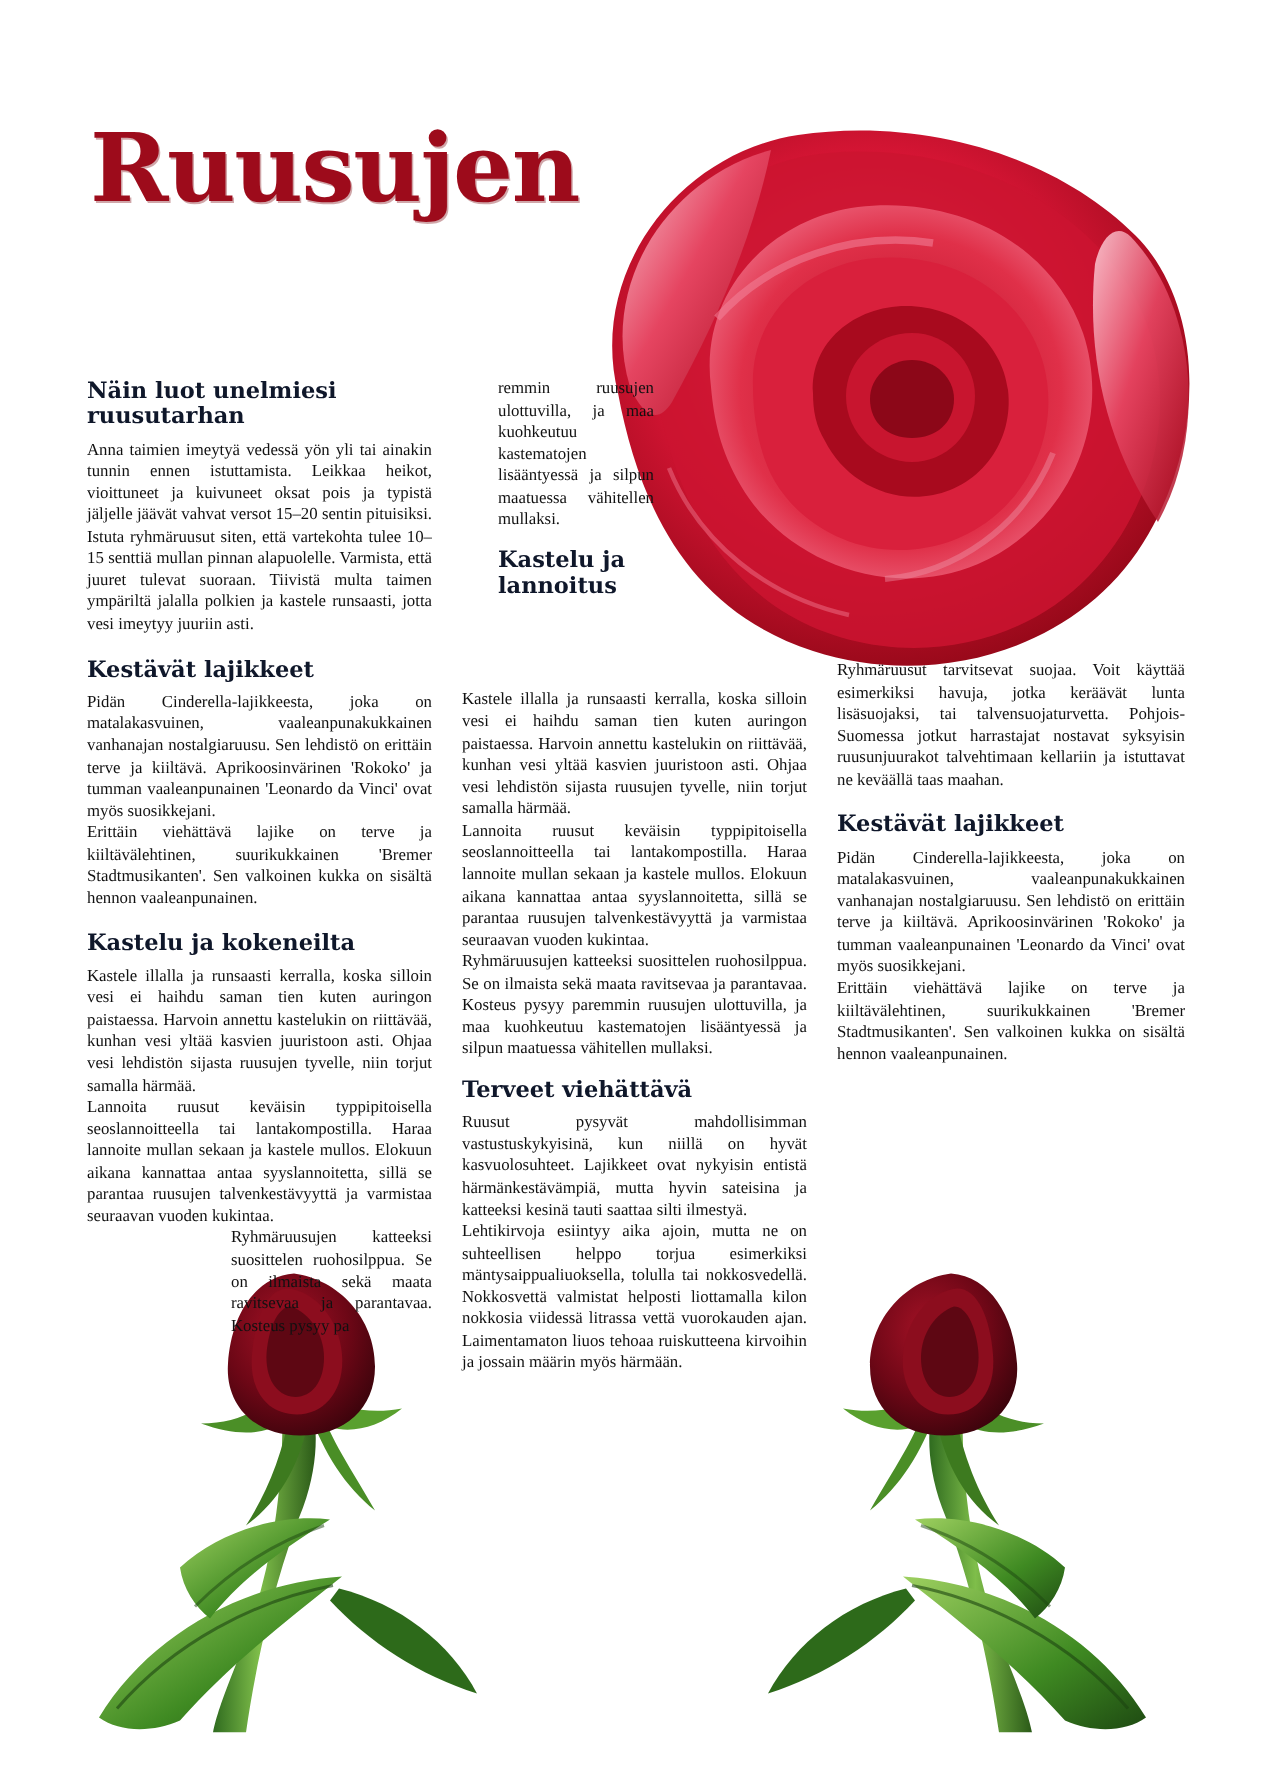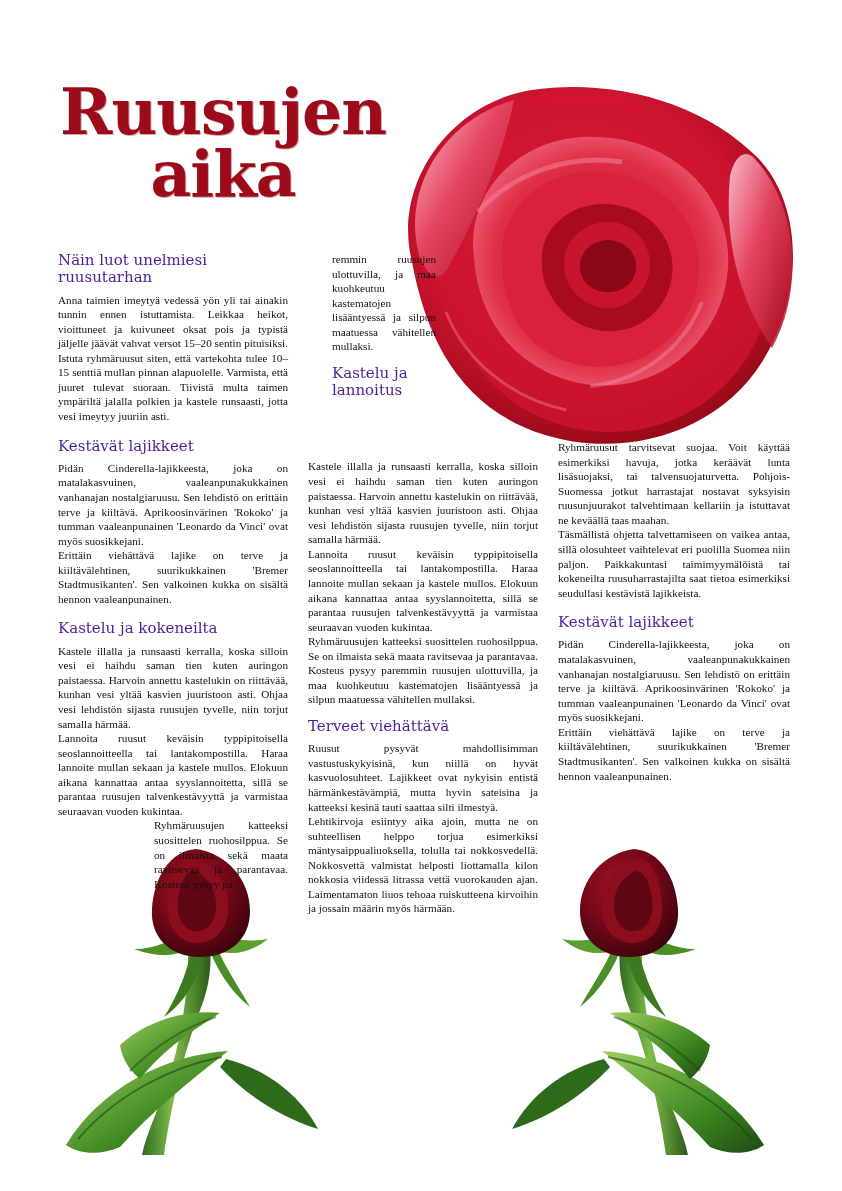--- a/index.html
+++ b/index.html
@@ -72,22 +72,22 @@
     text-indent: 0;
   }
   .col p + p { margin-top: 0px; }
 
   .col1 { left: 58px;  top: 252px; width: 230px; }
   .col2 { left: 308px; top: 252px; width: 230px; }
   .col3 { left: 558px; top: 440px; width: 232px; }
 
   h2.section {
     font-family: "DejaVu Serif", serif;
-    font-weight: normal;
-    color: #4c1d95;
+    font-weight: bold;
+    color: #0f172a;
     font-size: 15px;
     line-height: 1.15;
     margin: 0 0 6px 0;
     text-align: left;
   }
   .spacer-l { height: 14px; }
   .spacer-m { height: 11px; }
   .col2 .top-block { width: 104px; margin-left: 24px; }
   .col2 .full-block { width: 230px; }
 
@@ -107,21 +107,20 @@
   .bud-left  { left: 60px;  top: 845px; width: 300px; height: 310px; }
   .bud-right { left: 470px; top: 845px; width: 300px; height: 310px; }
 </style>
 </head>
 <body>
 
 <div class="page">
 
   <div class="masthead">
     <div class="title-line line1">Ruusujen</div>
-    <div class="title-line line2">aika</div>
   </div>
 
   <div class="rose-photo">
     <svg width="428" height="400" viewBox="0 0 428 400" xmlns="http://www.w3.org/2000/svg">
       <defs>
         <radialGradient id="petalLight" cx="45%" cy="40%" r="65%">
           <stop offset="0%" stop-color="#ef5a78"></stop>
           <stop offset="55%" stop-color="#d51534"></stop>
           <stop offset="100%" stop-color="#8f0716"></stop>
         </radialGradient>
@@ -200,21 +199,20 @@
       <p>Ryhmäruusujen katteeksi suosittelen ruohosilppua. Se on ilmaista sekä maata ravitsevaa ja parantavaa. Kosteus pysyy paremmin ruusujen ulottuvilla, ja maa kuohkeutuu kastematojen lisääntyessä ja silpun maatuessa vähitellen mullaksi.</p>
       <div class="spacer-m"></div>
       <h2 class="section">Terveet viehättävä</h2>
       <p>Ruusut pysyvät mahdollisimman vastustuskykyisinä, kun niillä on hyvät kasvuolosuhteet. Lajikkeet ovat nykyisin entistä härmänkestävämpiä, mutta hyvin sateisina ja katteeksi kesinä tauti saattaa silti ilmestyä.</p>
       <p>Lehtikirvoja esiintyy aika ajoin, mutta ne on suhteellisen helppo torjua esimerkiksi mäntysaippualiuoksella, tolulla tai nokkosvedellä. Nokkosvettä valmistat helposti liottamalla kilon nokkosia viidessä litrassa vettä vuorokauden ajan. Laimentamaton liuos tehoaa ruiskutteena kirvoihin ja jossain määrin myös härmään.</p>
     </div>
   </div>
 
   <div class="col col3">
     <p>Ryhmäruusut tarvitsevat suojaa. Voit käyttää esimerkiksi havuja, jotka keräävät lunta lisäsuojaksi, tai talvensuojaturvetta. Pohjois-Suomessa jotkut harrastajat nostavat syksyisin ruusunjuurakot talvehtimaan kellariin ja istuttavat ne keväällä taas maahan.</p>
-    <p>Täsmällistä ohjetta talvettamiseen on vaikea antaa, sillä olosuhteet vaihtelevat eri puolilla Suomea niin paljon. Paikkakuntasi taimimyymälöistä tai kokeneilta ruusuharrastajilta saat tietoa esimerkiksi seudullasi kestävistä lajikkeista.</p>
     <div class="spacer-l"></div>
     <h2 class="section">Kestävät lajikkeet</h2>
     <p>Pidän Cinderella-lajikkeesta, joka on matalakasvuinen, vaaleanpunakukkainen vanhanajan nostalgiaruusu. Sen lehdistö on erittäin terve ja kiiltävä. Aprikoosinvärinen 'Rokoko' ja tumman vaaleanpunainen 'Leonardo da Vinci' ovat myös suosikkejani.</p>
     <p>Erittäin viehättävä lajike on terve ja kiiltävälehtinen, suurikukkainen 'Bremer Stadtmusikanten'. Sen valkoinen kukka on sisältä hennon vaaleanpunainen.</p>
   </div>
 
   <div class="bud bud-left">
     <svg width="300" height="310" viewBox="0 0 300 310" xmlns="http://www.w3.org/2000/svg">
       <defs>
         <linearGradient id="stemL" x1="0" y1="0" x2="1" y2="0">

